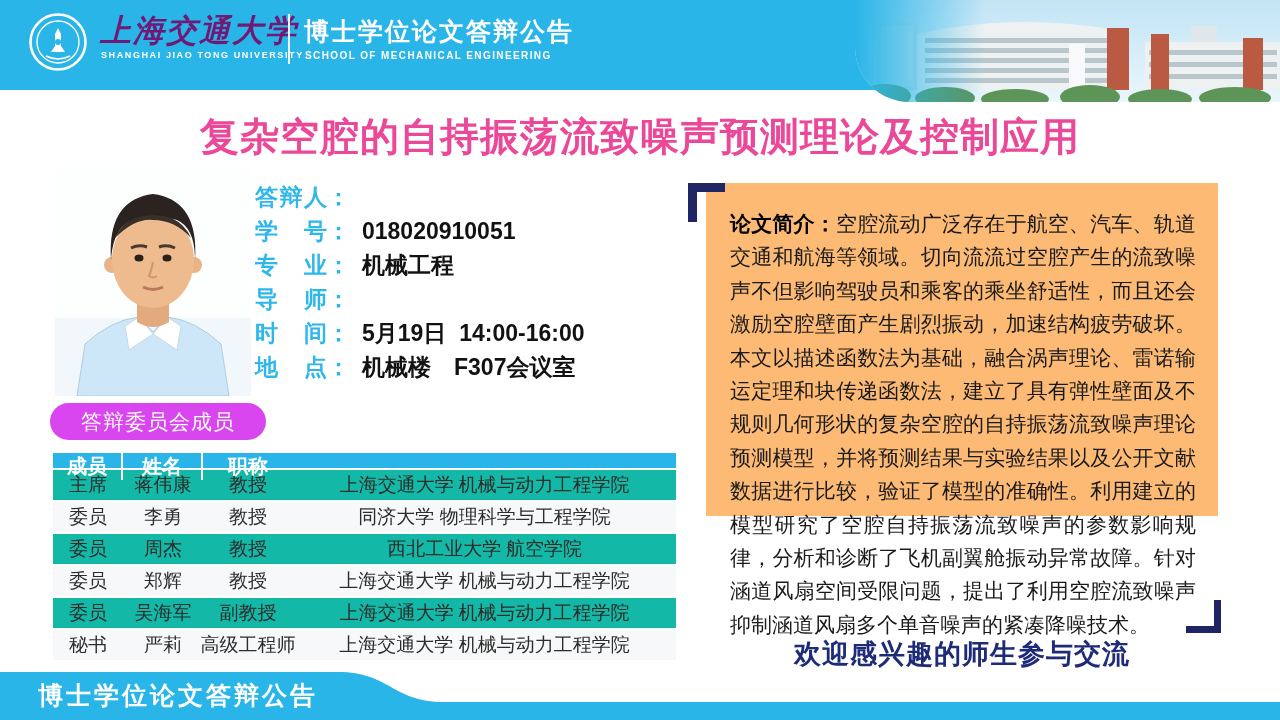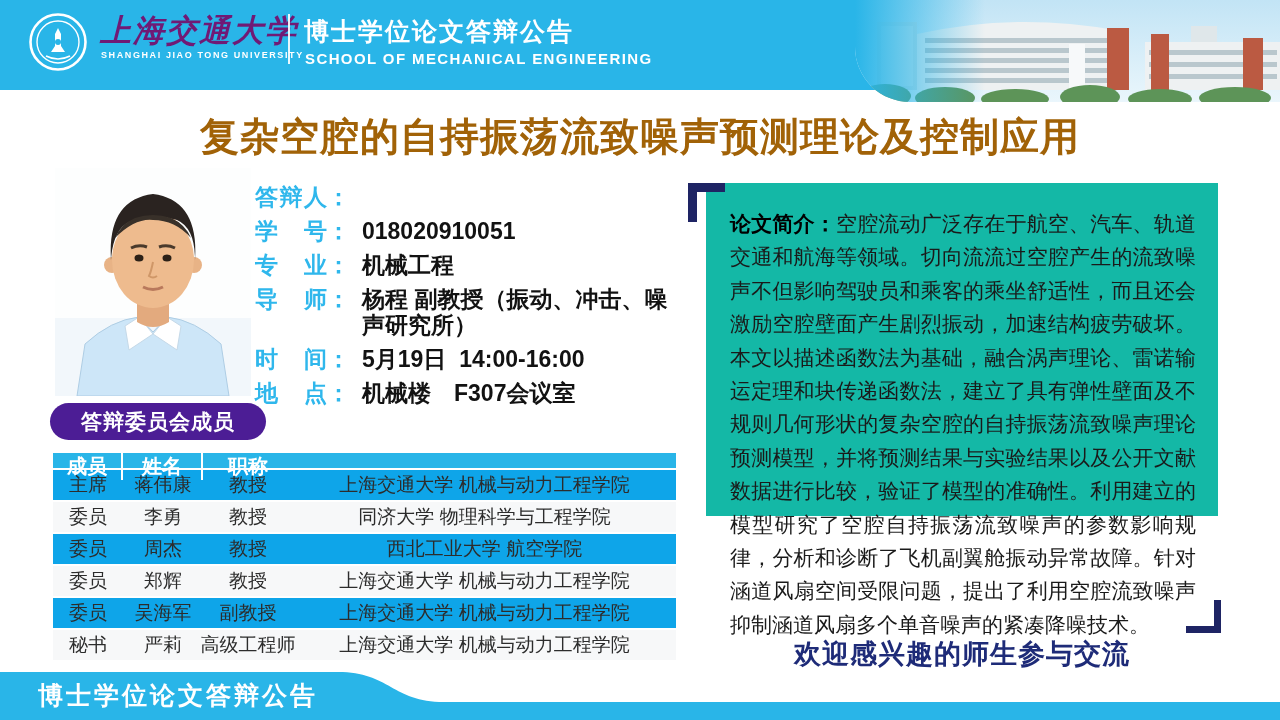--- a/index.html
+++ b/index.html
@@ -12,52 +12,52 @@
   .header-band{position:absolute;left:0;top:0;width:890px;height:90px;background:#29b5e8;}
   .header-band-thin{position:absolute;left:850px;top:0;width:430px;height:60px;background:#29b5e8;}
   .logo-wrap{position:absolute;left:28px;top:12px;width:60px;height:60px;}
   .brand-cn{position:absolute;left:100px;top:10px;color:#701a75;font-family:"DejaVu Serif",serif;
     font-style:italic;font-weight:bold;font-size:31px;letter-spacing:2px;white-space:nowrap;}
   .brand-en{position:absolute;left:101px;top:50px;color:#fff;font-size:9px;font-weight:bold;
     letter-spacing:1.6px;white-space:nowrap;}
   .brand-divider{position:absolute;left:288px;top:14px;width:2px;height:50px;background:#ffffff;opacity:.9;}
   .school-cn{position:absolute;left:304px;top:15px;color:#fff;font-weight:bold;font-size:25px;
     letter-spacing:2px;white-space:nowrap;}
-  .school-en{position:absolute;left:305px;top:50px;color:#fff;font-size:15px;font-weight:bold;
+  .school-en{position:absolute;left:305px;top:50px;color:#fff;font-size:10px;font-weight:bold;
     letter-spacing:1.4px;white-space:nowrap;}
   .campus-photo{position:absolute;left:855px;top:0;width:425px;height:102px;
     border-bottom-left-radius:55px;overflow:hidden;}
   
   .main-title{position:absolute;left:0;top:110px;width:1280px;text-align:center;
-    color:#a16207;font-size:39px;font-weight:900;letter-spacing:1px;white-space:nowrap;}
+    color:#ec4899;font-size:39px;font-weight:900;letter-spacing:1px;white-space:nowrap;}
   
   .portrait{position:absolute;left:55px;top:168px;width:196px;height:228px;background:#fdfefe;overflow:hidden;}
   
   .info-block{position:absolute;left:255px;top:184px;width:420px;}
   .info-row{display:flex;align-items:flex-start;margin-bottom:8px;font-size:23px;line-height:26px;}
   .info-label{display:inline-block;width:72px;color:#2fb7ec;font-weight:bold;
     text-align:justify;text-align-last:justify;flex:0 0 72px;}
   .info-colon{color:#2fb7ec;font-weight:bold;margin-right:12px;}
   .info-value{color:#121212;font-weight:bold;flex:1;white-space:pre-wrap;}
   
-  .committee-badge{position:absolute;left:50px;top:403px;width:216px;height:37px;background:#4c1d95;
-    border-radius:19px;color:#fff;font-size:21px;font-weight:bold;display:flex;
+  .committee-badge{position:absolute;left:50px;top:403px;width:216px;height:37px;background:#d946ef;
+    border-radius:19px;color:#fff;font-size:21px;font-weight:normal;display:flex;
     align-items:center;justify-content:center;letter-spacing:1px;}
   
   .committee-table{position:absolute;left:53px;top:453px;width:623px;font-size:19px;}
   .ct-header{display:grid;grid-template-columns:70px 80px 90px 1fr;background:#29b5e8;height:15px;}
   .ct-header .ct-cell{color:#fff;font-weight:bold;display:flex;align-items:center;justify-content:center;
     border-right:2px solid #fff;font-size:20px;}
   .ct-header .ct-cell:last-child{border-right:none;}
   .ct-row{display:grid;grid-template-columns:70px 80px 90px 1fr;height:30px;border-top:2px solid #fff;}
   .ct-row .ct-cell{color:#2c2c2c;display:flex;align-items:center;justify-content:center;white-space:nowrap;}
-  .ct-row.odd{background:#0ea5e9;}
+  .ct-row.odd{background:#14b8a6;font-family:Liberation Serif, serif;}
   .ct-row.even{background:#f7f8f9;}
   
-  .abstract-panel{position:absolute;left:706px;top:183px;width:512px;height:333px;background:#14b8a6;}
+  .abstract-panel{position:absolute;left:706px;top:183px;width:512px;height:333px;background:#fdba74;}
   .abstract-text{position:absolute;left:24px;right:22px;top:24px;color:#1a1a1a;
     font-size:21px;line-height:33.4px;text-align:justify;}
   .abstract-label{font-weight:bold;color:#000;}
   .bracket-tl{position:absolute;left:688px;top:183px;width:28px;height:30px;
     border-left:9px solid #1e2464;border-top:9px solid #1e2464;}
   .bracket-br{position:absolute;left:1186px;top:600px;width:28px;height:26px;
     border-right:7px solid #1e2464;border-bottom:7px solid #1e2464;}
   .welcome-line{position:absolute;left:706px;top:636px;width:512px;text-align:center;
     color:#1e2b78;font-size:27px;font-weight:900;letter-spacing:1px;white-space:nowrap;}
   
@@ -177,21 +177,20 @@
       <span class="info-value">018020910051</span>
   </div>
   <div class="info-row">
     <span class="info-label">专业</span>
       <span class="info-colon">：</span>
       <span class="info-value">机械工程</span>
   </div>
   <div class="info-row">
     <span class="info-label">导师</span>
       <span class="info-colon">：</span>
-      <span class="info-value">杨程 副教授（振动、冲击、噪声研究所）</span>
   </div>
   <div class="info-row">
     <span class="info-label">时间</span>
       <span class="info-colon">：</span>
       <span class="info-value">5月19日  14:00-16:00</span>
   </div>
   <div class="info-row">
     <span class="info-label">地点</span>
       <span class="info-colon">：</span>
       <span class="info-value">机械楼　F307会议室</span>

